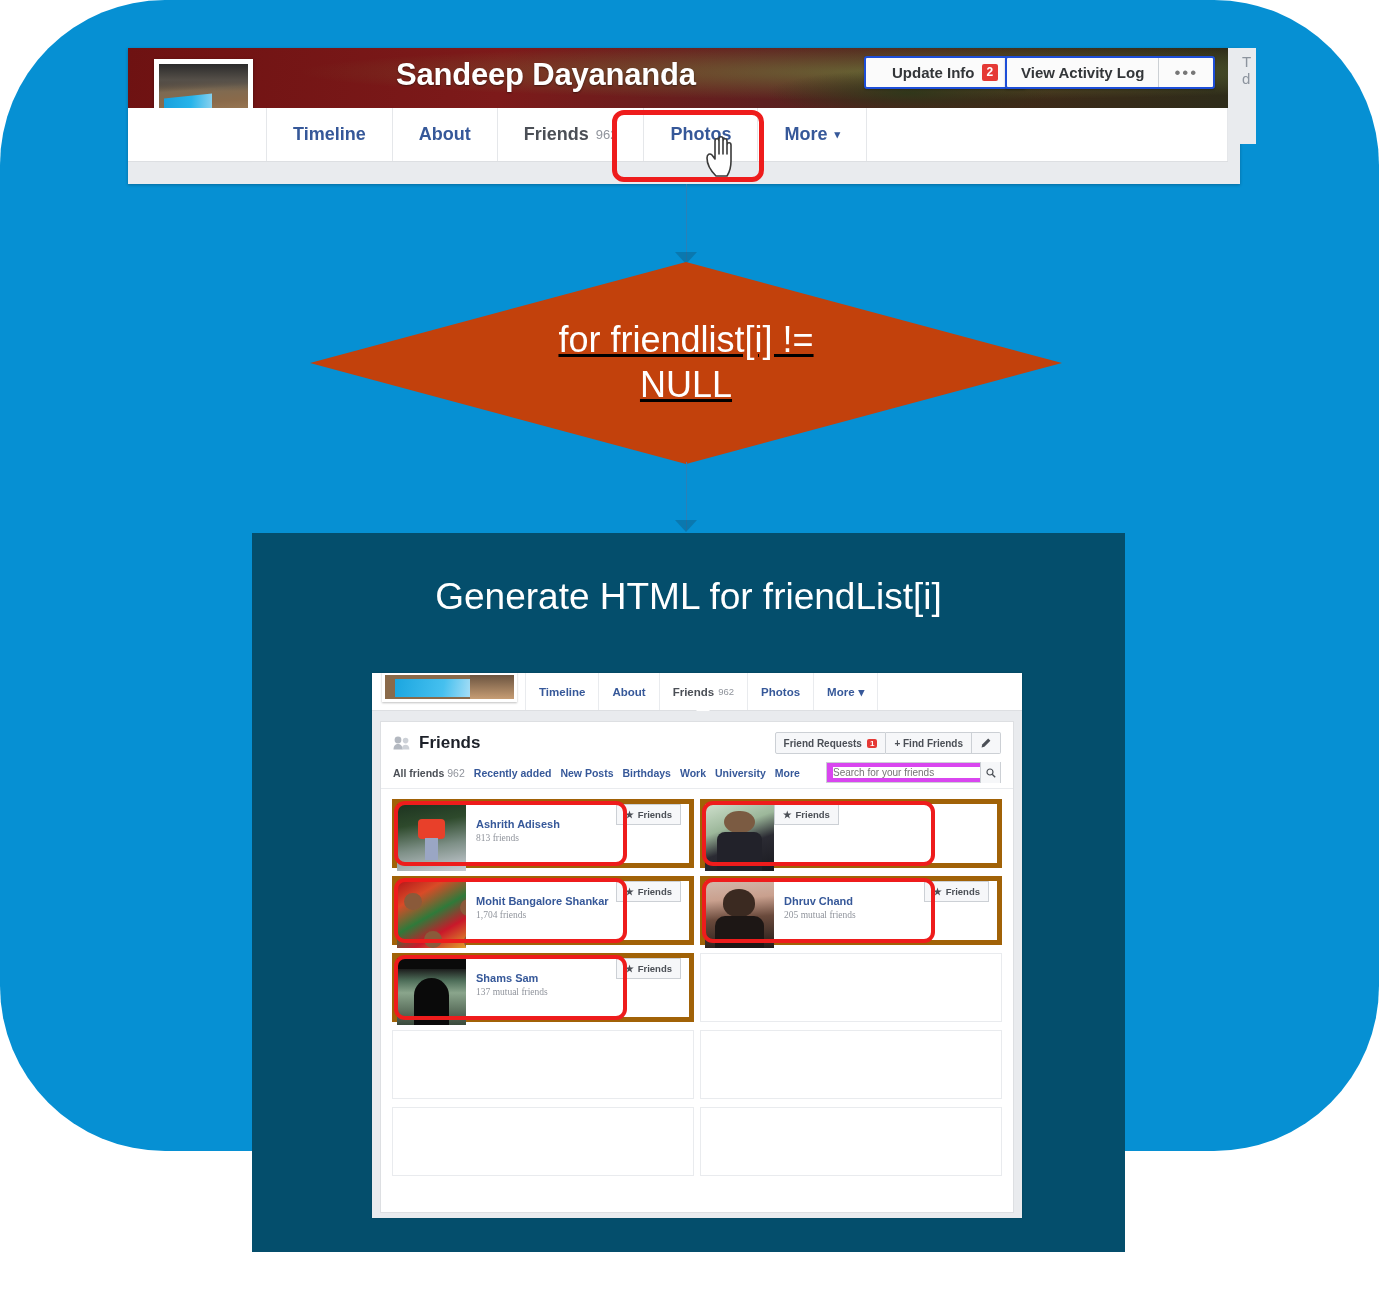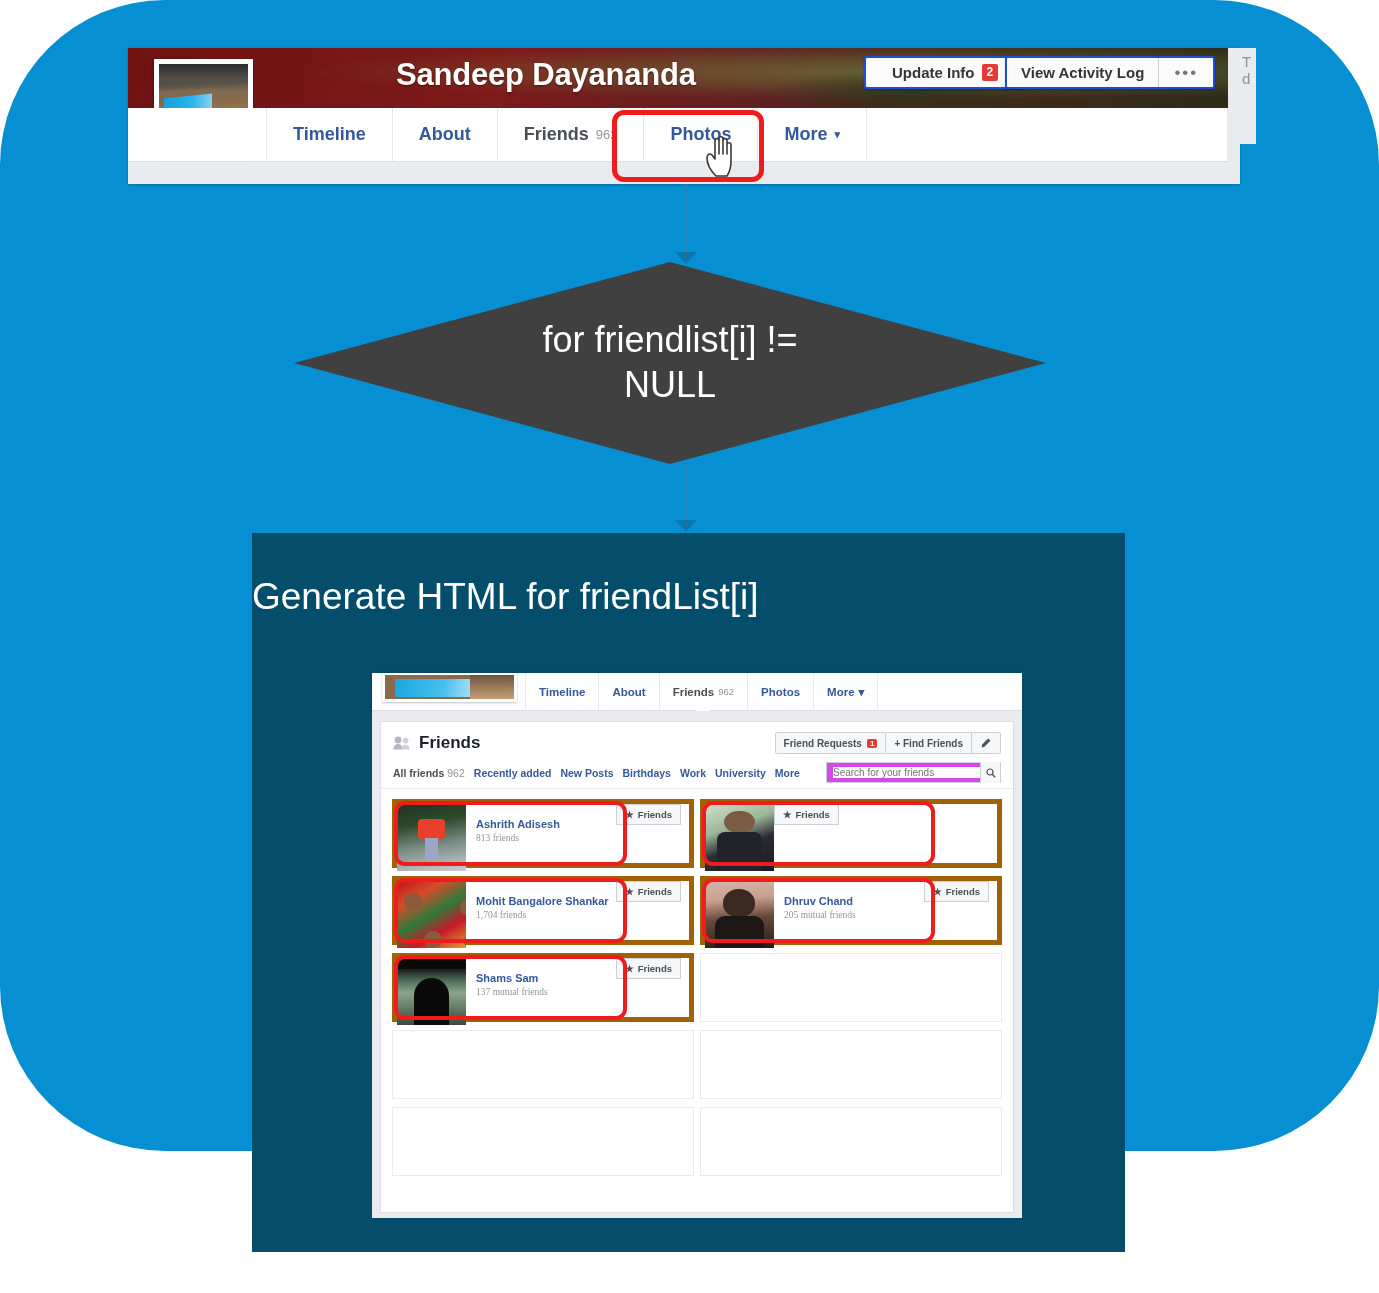--- a/index.html
+++ b/index.html
@@ -146,40 +146,40 @@
     border-right: 11px solid transparent;
     border-top: 12px solid transparent;
   }
   #arrow1 { left: 675px; top: 252px;
     border-top-color: rgba(20,70,100,.32); }
   #arrow2 { left: 675px; top: 520px;
     border-top-color: rgba(20,70,100,.32); }
 
   
   #decision-diamond {
-    position: absolute; left: 294px; top: 262px;
+    position: absolute; left: 310px; top: 262px;
     width: 752px; height: 202px;
-    background: #404040;
+    background: #c2410c;
     clip-path: polygon(50% 0%, 100% 50%, 50% 100%, 0% 50%);
-    display: flex; align-items: center; justify-content: center;
+    display: flex; align-items: center; justify-content: center; text-decoration: underline;
   }
   #decision-text {
     color: #ffffff; font-size: 36px; text-align: center;
     line-height: 1.24; white-space: pre-line;
   }
 
   
   #process-box {
     position: absolute; left: 252px; top: 533px;
     width: 873px; height: 719px;
     background: #044e6c;
   }
   #process-title {
     position: absolute; left: 0; top: 43px; width: 100%;
-    text-align: left;
+    text-align: center;
     color: #ffffff; font-size: 37px;
   }
 
   
   #inner-shot {
     position: absolute; left: 120px; top: 140px;
     width: 650px; height: 545px;
     background: #e9ebee;
     overflow: hidden;
     box-shadow: 0 0 2px rgba(0,0,0,.2);

